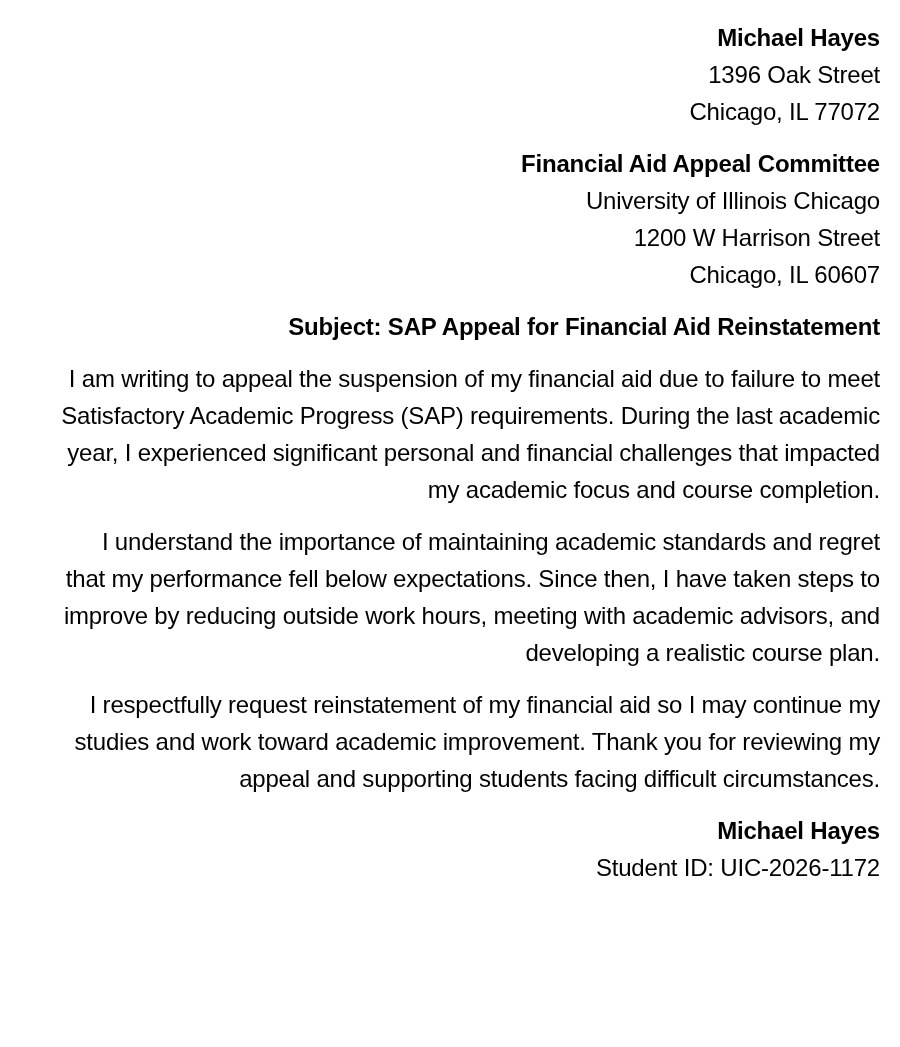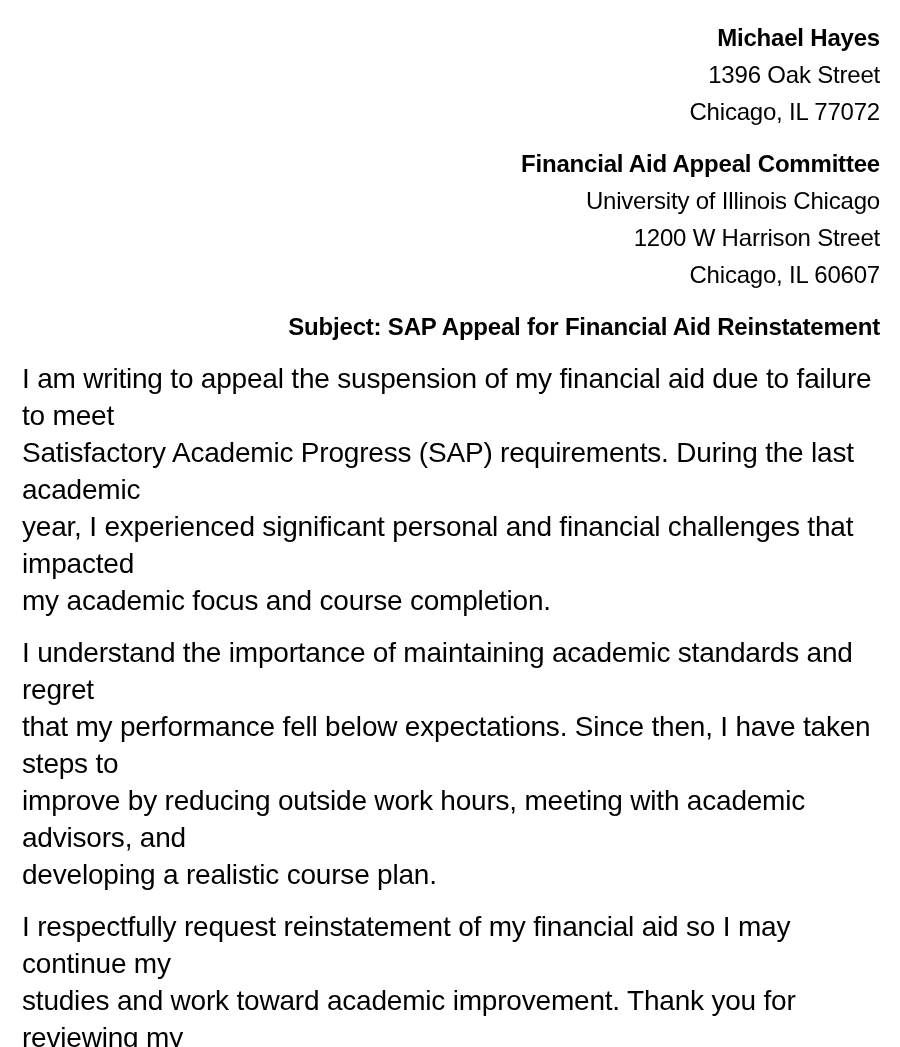--- a/index.html
+++ b/index.html
@@ -29,26 +29,27 @@
       letter-spacing: -0.2px;
       white-space: pre-line;
       text-align: right;
     }
 
     .bold { font-weight: bold; }
 
     .block { margin-bottom: 15px; }
 
     .paragraph {
-      font-size: 28px;
+      font-size: 24px;
       line-height: 37px;
       letter-spacing: -0.2px;
       white-space: pre-line;
       margin-bottom: 15px;
       max-width: 878px;
+      text-align: right;
     }
   </style>
 </head>
 <body>
 
 <div class="letter-page">
 
   <div class="block">
     <div class="line bold">Michael Hayes</div>
     <div class="line">1396 Oak Street</div>

